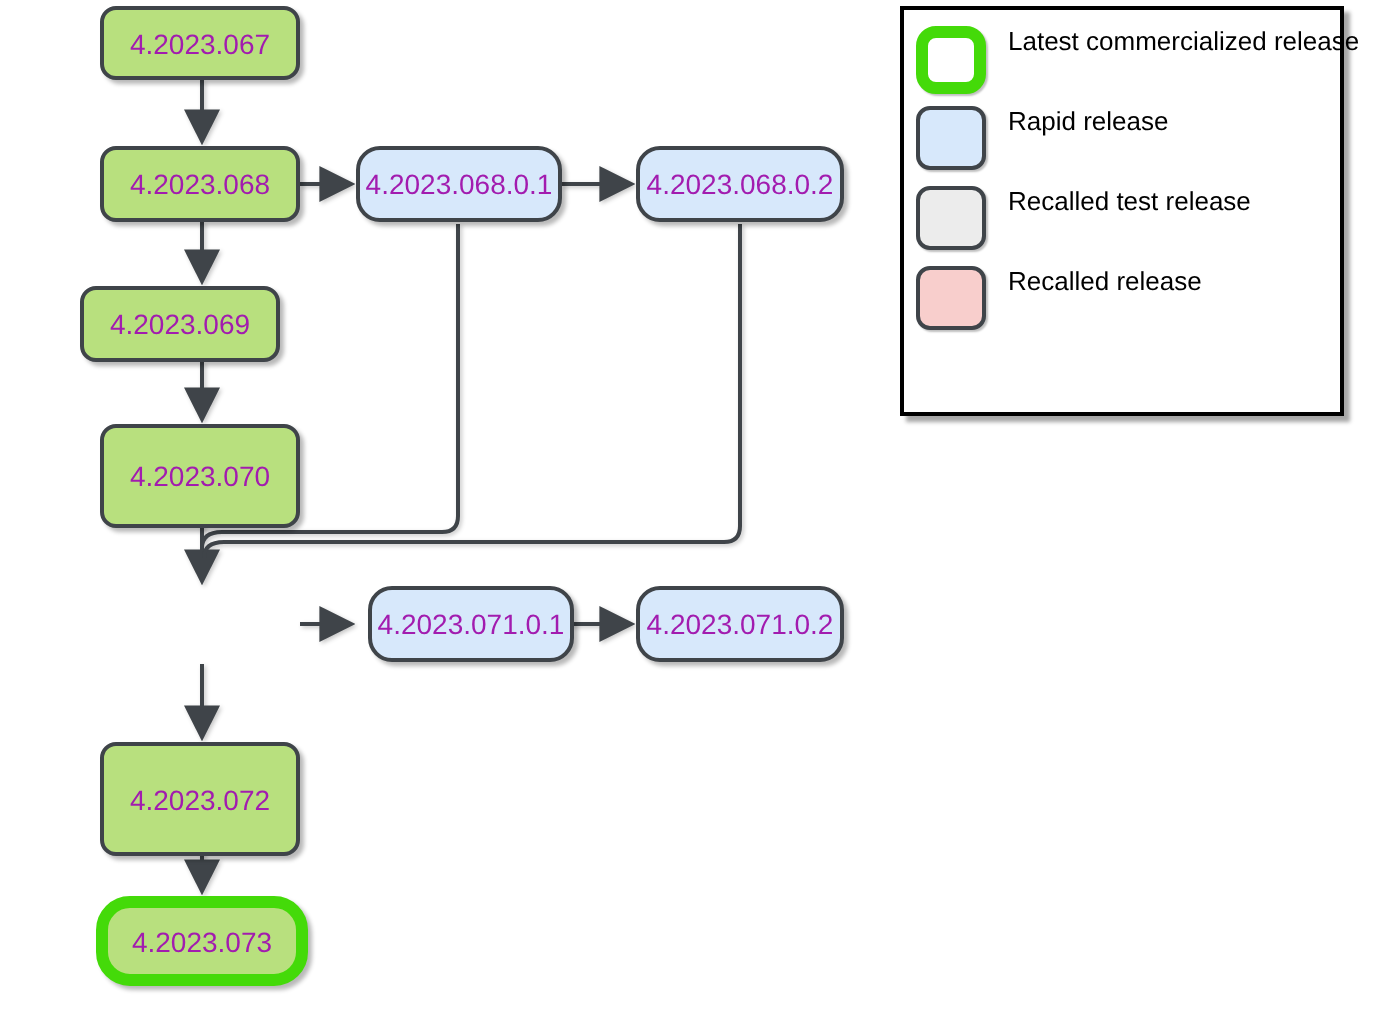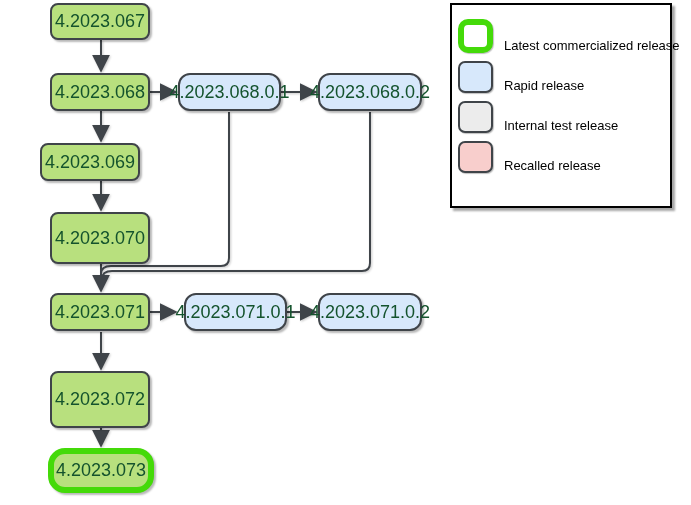--- a/index.html
+++ b/index.html
@@ -30,22 +30,22 @@
   .arrowhead { fill: var(--stroke, #3f4449); }
   
   .node {
     position: absolute;
     box-sizing: border-box;
     border: 2px solid var(--stroke, #3f4449);
     border-radius: 8px;
     display: flex;
     align-items: center;
     justify-content: center;
-    font-size: 18px;
-    color: #14532d;
+    font-size: 14px;
+    color: #a21caf;
     box-shadow: 2px 2px 2px rgba(0,0,0,0.28);
     white-space: nowrap;
   }
   .node.released { background: var(--released-fill, #b8e07e); }
   .node.rapid    { background: var(--rapid-fill, #d7e8fb); border-radius: 12px; }
   .node.latest {
     background: var(--released-fill, #b8e07e);
     border: 6px solid var(--latest-green, #44da09);
     border-radius: 17px;
   }
@@ -55,21 +55,21 @@
     left: 450px; top: 3px;
     box-sizing: border-box;
     width: 222px; height: 205px;
     background: #ffffff;
     border: 2px solid var(--legend-border, #000000);
     box-shadow: 3px 3px 2px rgba(0,0,0,0.35);
     padding: 8px 0 0 6px;
   }
   .legend-row {
     display: flex;
-    align-items: flex-end;
+    align-items: flex-start;
     height: 40px;
     gap: 11px;
   }
   .swatch {
     box-sizing: border-box;
     width: 35px; height: 32px;
     border: 2px solid var(--stroke, #3f4449);
     border-radius: 7px;
     flex: 0 0 auto;
     box-shadow: 1px 1px 1px rgba(0,0,0,0.25);
@@ -126,23 +126,20 @@
   </div>
   <div class="node rapid" style="left:318px;top:73px;width:104px;height:38px">
     <span class="node-label">4.2023.068.0.2</span>
   </div>
   <div class="node released" style="left:40px;top:143px;width:100px;height:38px">
     <span class="node-label">4.2023.069</span>
   </div>
   <div class="node released" style="left:50px;top:212px;width:100px;height:52px">
     <span class="node-label">4.2023.070</span>
   </div>
-  <div class="node released" style="left:50px;top:293px;width:100px;height:38px">
-    <span class="node-label">4.2023.071</span>
-  </div>
   <div class="node rapid" style="left:184px;top:293px;width:103px;height:38px">
     <span class="node-label">4.2023.071.0.1</span>
   </div>
   <div class="node rapid" style="left:318px;top:293px;width:104px;height:38px">
     <span class="node-label">4.2023.071.0.2</span>
   </div>
   <div class="node released" style="left:50px;top:371px;width:100px;height:57px">
     <span class="node-label">4.2023.072</span>
   </div>
   <div class="node latest" style="left:48px;top:448px;width:106px;height:45px">
@@ -153,21 +150,21 @@
     <div class="legend-row">
       <span class="swatch swatch-latest"></span>
       <span class="legend-label">Latest commercialized release</span>
     </div>
     <div class="legend-row">
       <span class="swatch swatch-rapid"></span>
       <span class="legend-label">Rapid release</span>
     </div>
     <div class="legend-row">
       <span class="swatch swatch-internal"></span>
-      <span class="legend-label">Internal test release</span>
+      <span class="legend-label">Recalled test release</span>
     </div>
     <div class="legend-row">
       <span class="swatch swatch-recalled"></span>
       <span class="legend-label">Recalled release</span>
     </div>
   </div>
 
 </div>
 
 </body></html>

